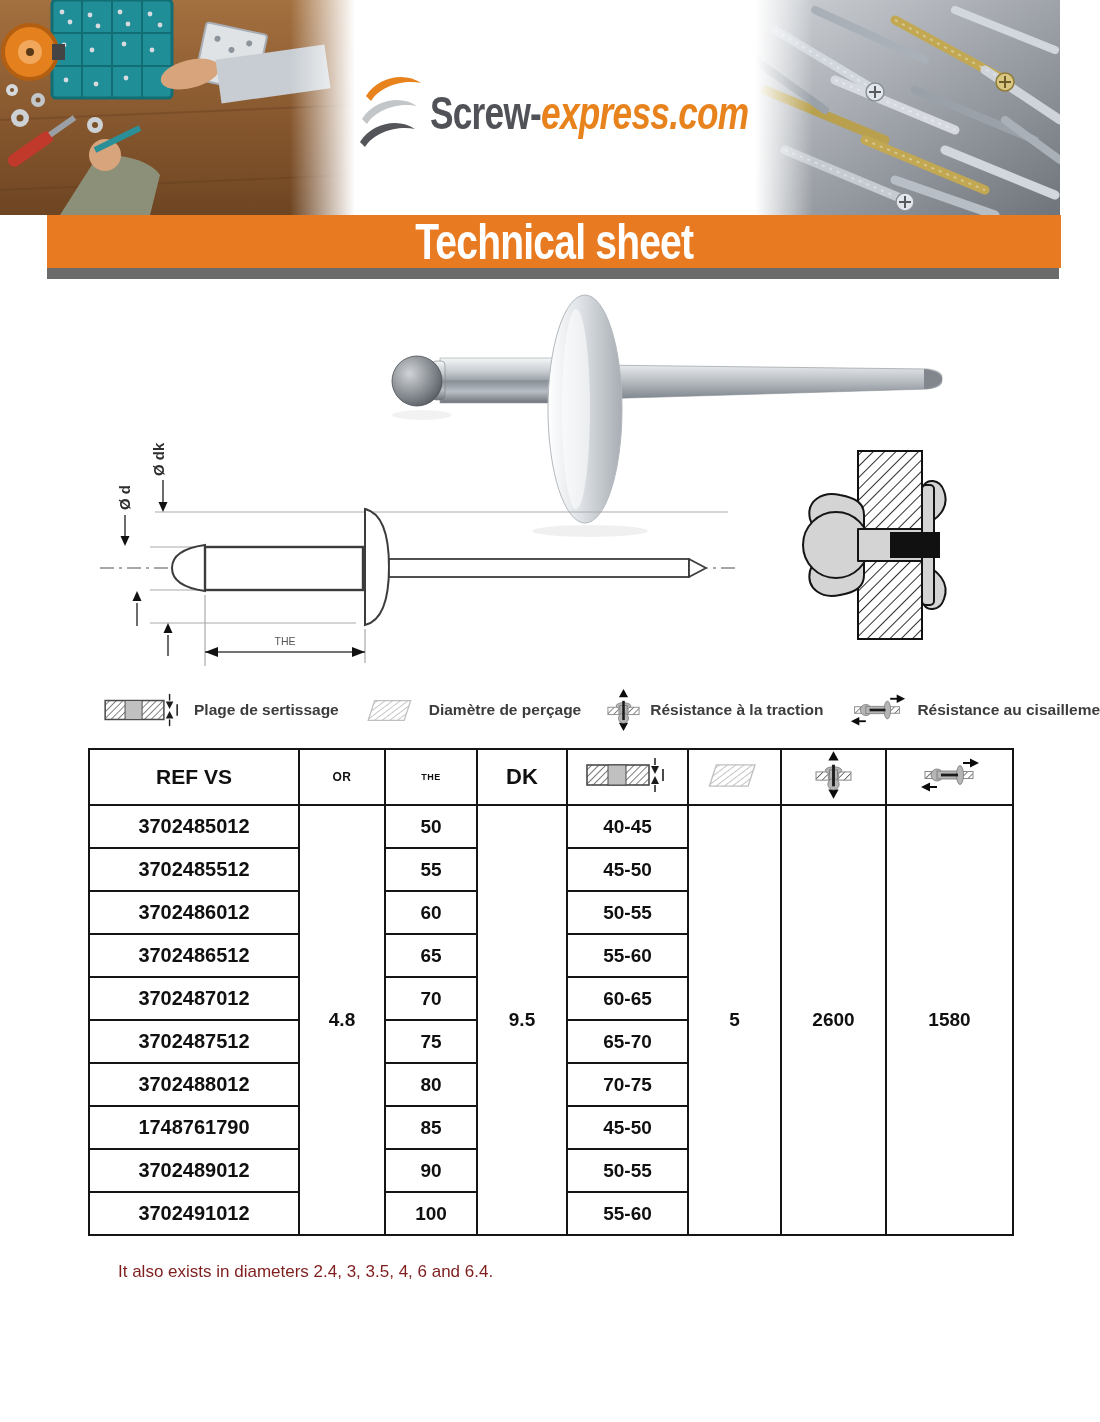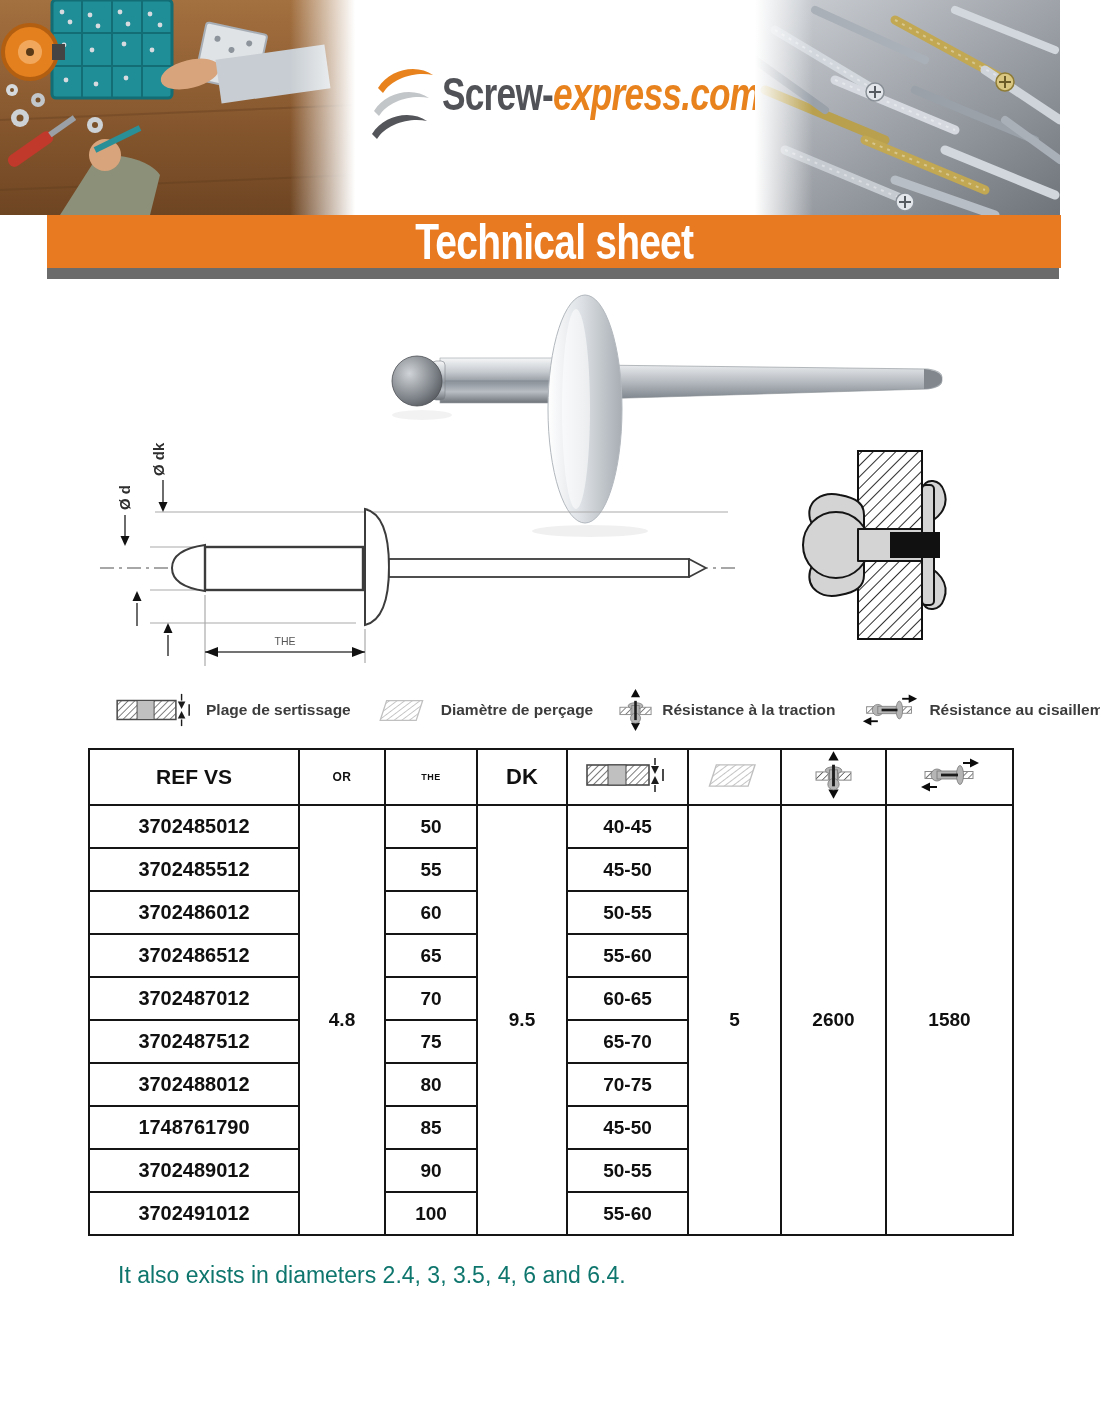--- a/index.html
+++ b/index.html
@@ -2,61 +2,61 @@
 <html><head>
 <meta charset="utf-8">
 <style>
   html,body{margin:0;padding:0;background:#fff;}
   .page{position:relative;width:1100px;height:1422px;background:#fff;overflow:hidden;
         font-family:"Liberation Sans",sans-serif;color:#111;}
 
   
   .photo-left{position:absolute;left:0;top:0;width:355px;height:215px;}
   .photo-right{position:absolute;left:755px;top:0;width:305px;height:215px;}
-  .logo{position:absolute;left:370px;top:66px;width:400px;height:92px;display:flex;}
+  .logo{position:absolute;left:358px;top:66px;width:400px;height:92px;display:flex;align-items:center;}
   .logo-mark{width:64px;height:76px;flex:0 0 auto;}
   .logo-text{white-space:nowrap;font-size:47px;font-weight:bold;letter-spacing:-1px;
              transform:scaleX(.75);transform-origin:left center;margin-left:8px;}
   .logo-prefix{color:#515257;}
   .logo-suffix{color:#E8821D;font-style:italic;}
 
   
   .banner{position:absolute;left:47px;top:215px;width:1014px;height:53px;background:#E87A22;
           display:flex;align-items:center;justify-content:center;}
   .banner-title{color:#fff;font-size:50px;font-weight:bold;letter-spacing:-1px;
                 transform:scaleX(.78);transform-origin:center;white-space:nowrap;}
   .banner-strip{position:absolute;left:47px;top:268px;width:1012px;height:11px;background:#6B6B6B;}
 
   
   .hero-photo{position:absolute;left:390px;top:285px;}
   .side-drawing{position:absolute;left:88px;top:420px;}
   .section-diagram{position:absolute;left:800px;top:445px;}
 
   
-  .legend{position:absolute;left:116px;top:686px;width:950px;height:48px;
+  .legend{position:absolute;left:104px;top:686px;width:950px;height:48px;
           display:flex;align-items:center;}
   .legend-item{display:flex;align-items:center;margin-right:26px;}
   .legend-item svg{flex:0 0 auto;margin-right:10px;}
   .legend-label{font-size:15.5px;font-weight:600;color:#3c3c3c;white-space:nowrap;}
 
   
   .spec-table{position:absolute;left:88px;top:748px;border-collapse:collapse;table-layout:fixed;width:924px;}
   .spec-table td{border:2px solid #151515;text-align:center;vertical-align:middle;
                  font-weight:bold;color:#101010;padding:0;}
   .spec-table tr{height:43px;}
   .spec-table tr.head{height:54px;border-radius:8px;}
   .h-ref{font-size:21px;}
   .h-or{font-size:12px;font-weight:normal;letter-spacing:.5px;}
   .h-the{font-size:9px;font-weight:normal;letter-spacing:.5px;}
   .h-dk{font-size:22px;margin-left:28px;}
   .c-ref{font-size:20px;}
   .c-num{font-size:19px;}
 
   
-  .note{position:absolute;left:118px;top:1262px;font-size:23px;color:#0f766e;}
+  .note{position:absolute;left:118px;top:1262px;font-size:17px;color:#7f1d1d;}
   .footer-bar{position:absolute;left:48px;top:1383px;width:1052px;height:39px;background:#5E5E5E;
               display:flex;align-items:center;justify-content:flex-end;padding:0;box-sizing:border-box;}
   .footer-email{color:#fff;font-size:23px;font-weight:bold;margin-right:95px;
                 transform:scaleX(.85);transform-origin:right center;white-space:nowrap;text-decoration:none;}
 </style>
 </head>
 <body>
 
 <svg width="0" height="0" style="position:absolute" aria-hidden="true">
   <defs>

